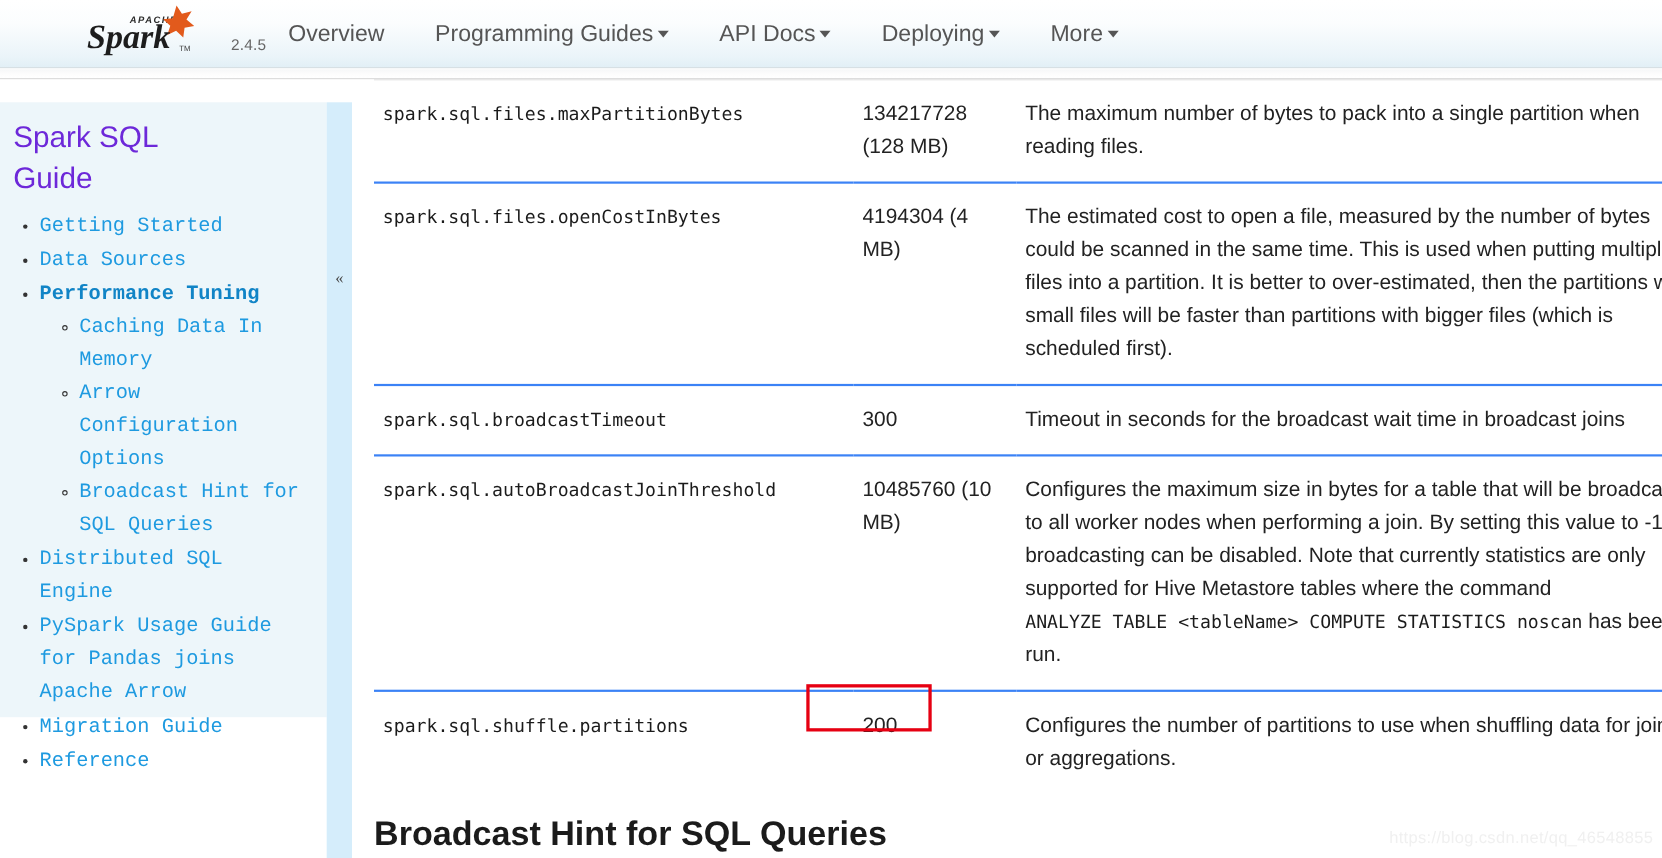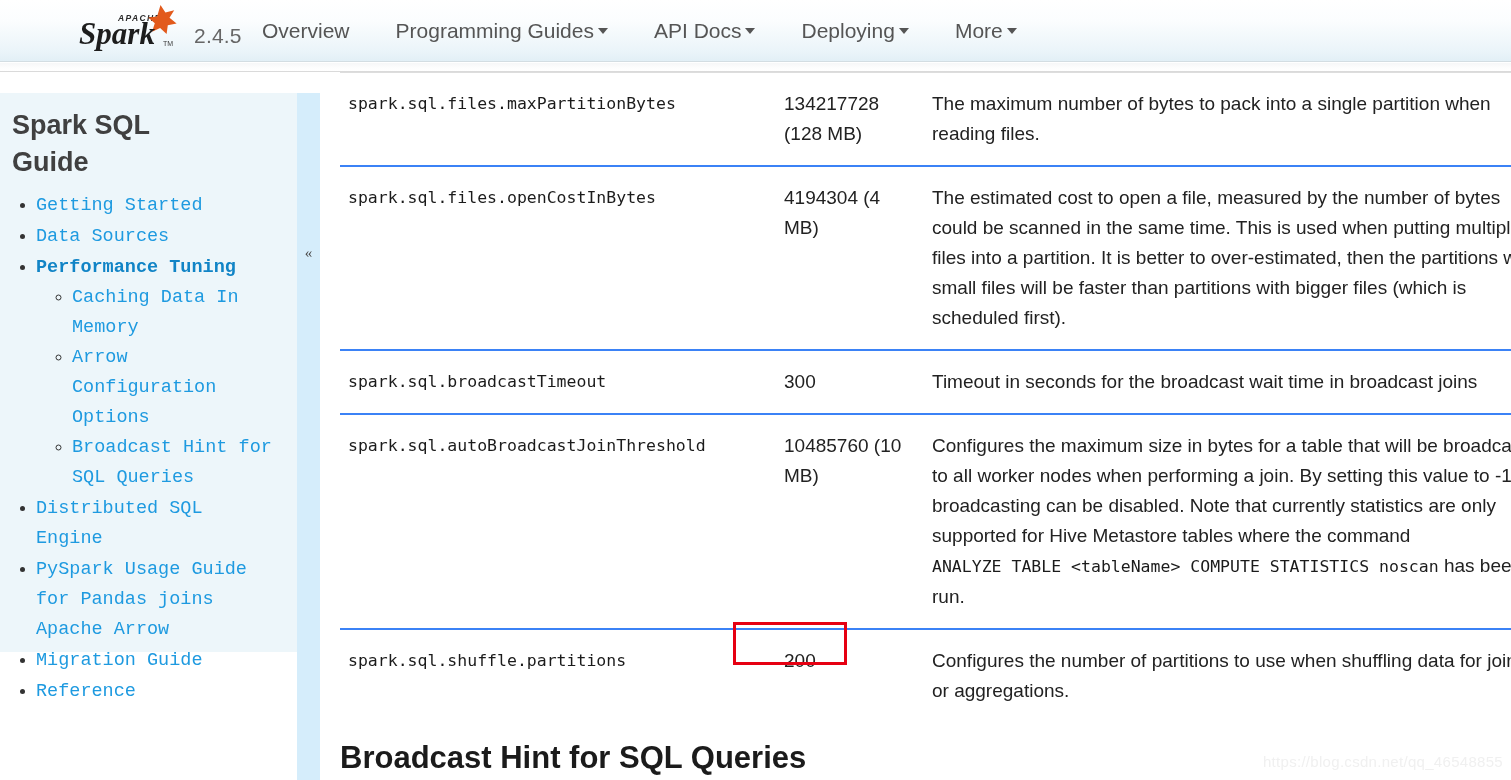--- a/index.html
+++ b/index.html
@@ -33,21 +33,21 @@
 
   .brand {
     position: absolute; left: 78px; top: 2px;
     display: flex; align-items: flex-end;
     height: 52px;
     text-decoration: none;
   }
   .logo-wrap { position: relative; width: 108px; height: 50px; }
   .logo-svg { position: absolute; left: 0; top: 0; }
   .version {
-    color: #666; font-size: 21px; margin-left: 8px;
+    color: #666; font-size: 14px; margin-left: 24px;
     margin-bottom: 6px; letter-spacing: 0.2px;
   }
 
   #nav-links {
     position: absolute; left: 262px; top: 0;
     height: 62px;
     display: flex; align-items: center;
   }
   .nav-item {
     color: #555; font-size: 21px; text-decoration: none;
@@ -65,22 +65,22 @@
 
   
   #sidebar {
     position: absolute; left: 0; top: 93px;
     width: 297px; height: 559px;
     background: #edf6fa;
     box-sizing: border-box;
     padding: 14px 18px 10px 12px;
   }
   #sidebar-title {
-    color: #404040;
-    font-size: 27px; font-weight: bold;
+    color: #6d28d9;
+    font-size: 27px; font-weight: normal;
     line-height: 37px;
     margin: 0 0 10px 0;
     max-width: 180px;
   }
   #sidebar ul {
     margin: 0; padding-left: 24px;
     list-style: disc;
   }
   #sidebar > ul > li {
     margin-bottom: 1px;

